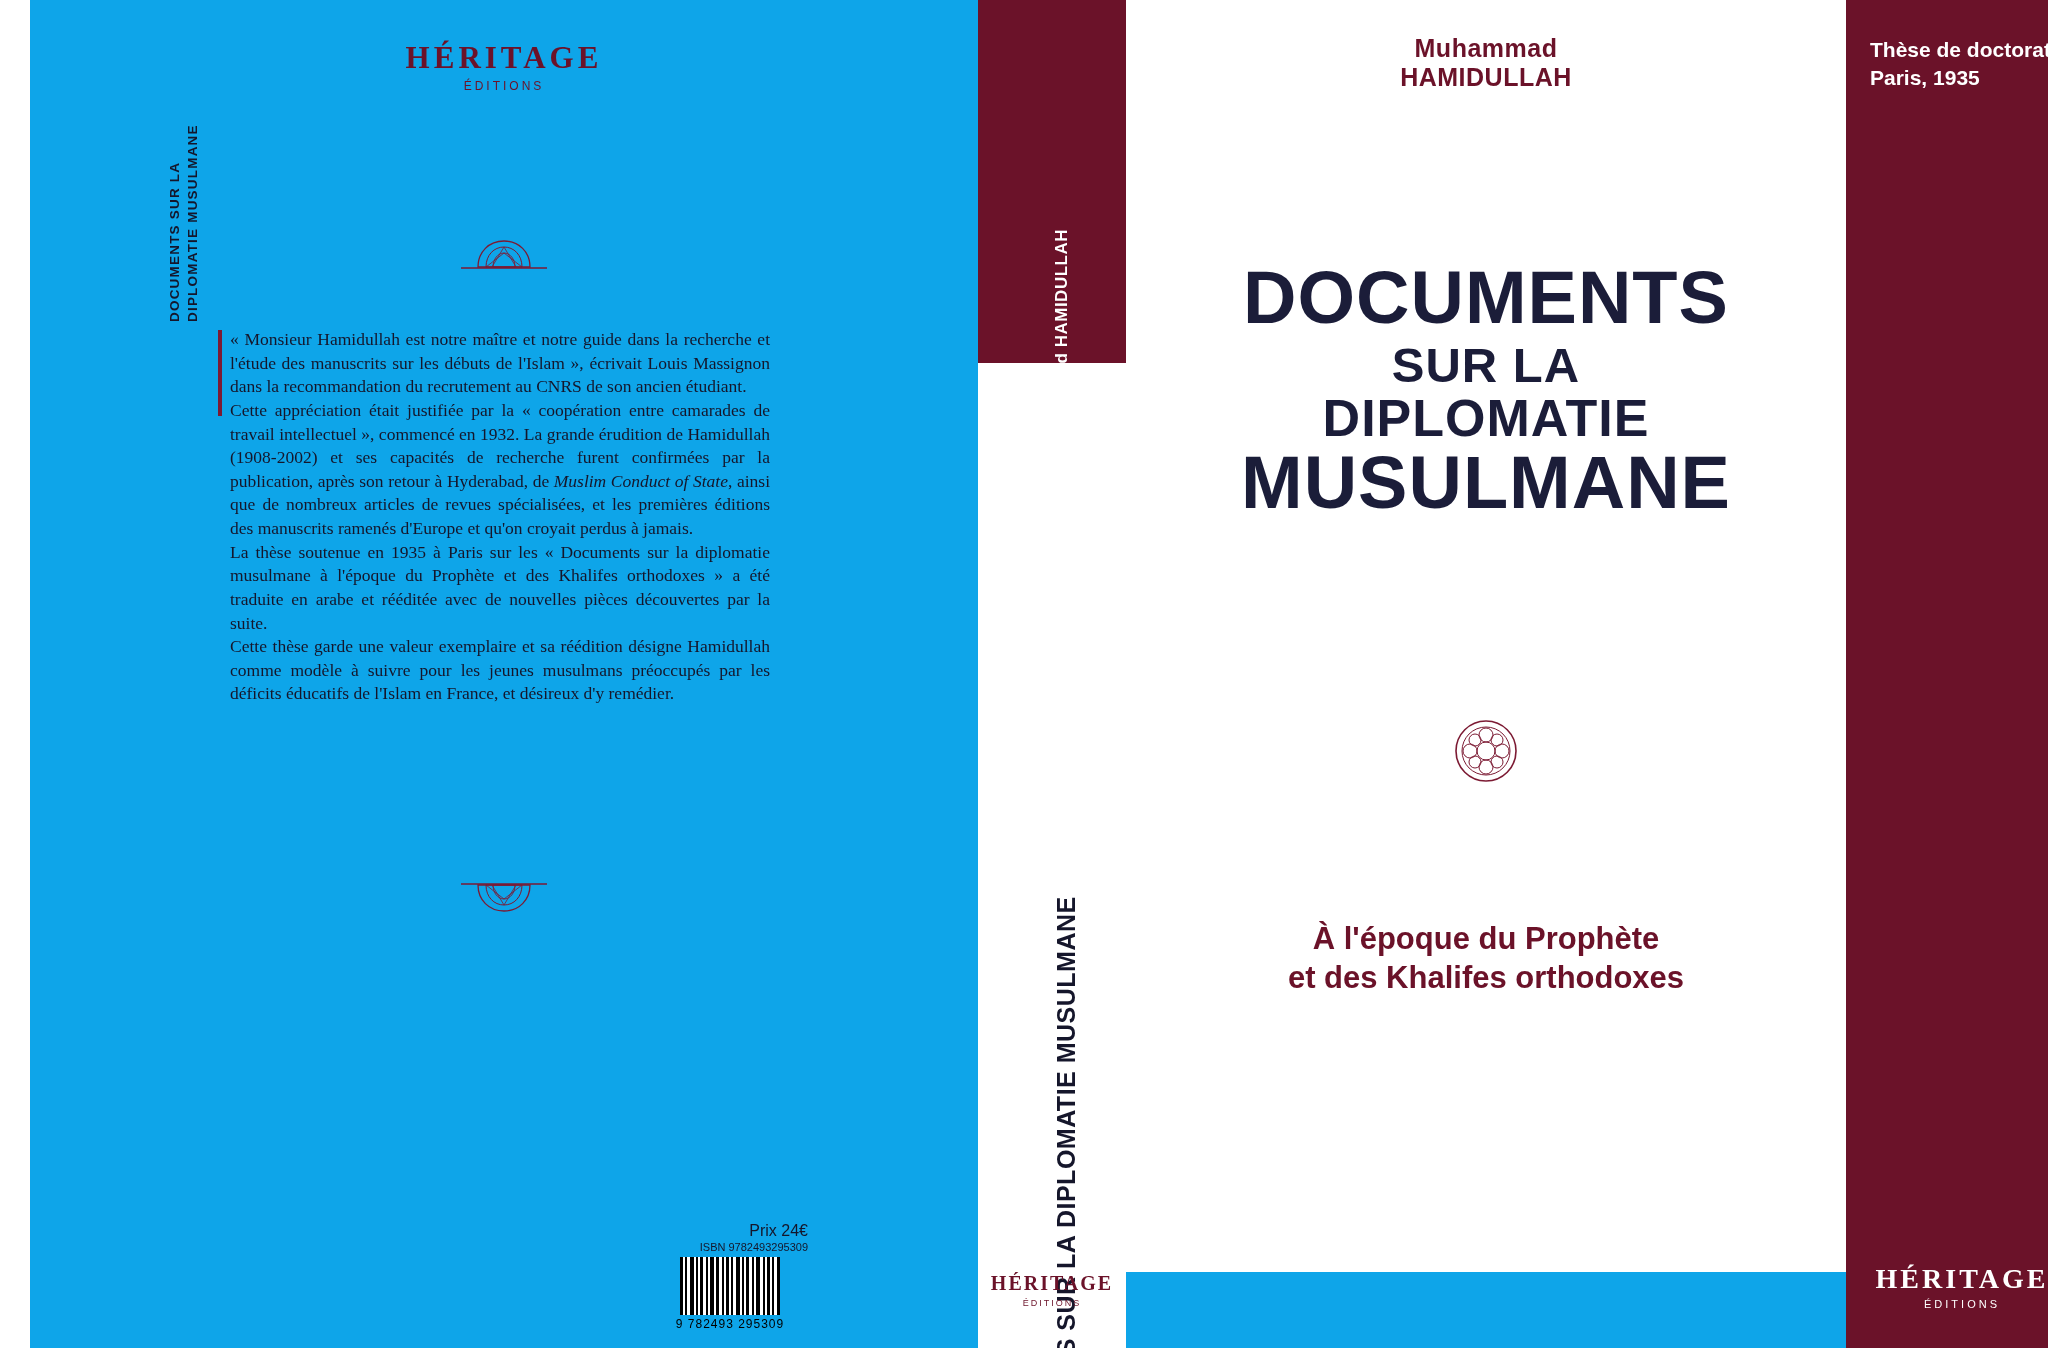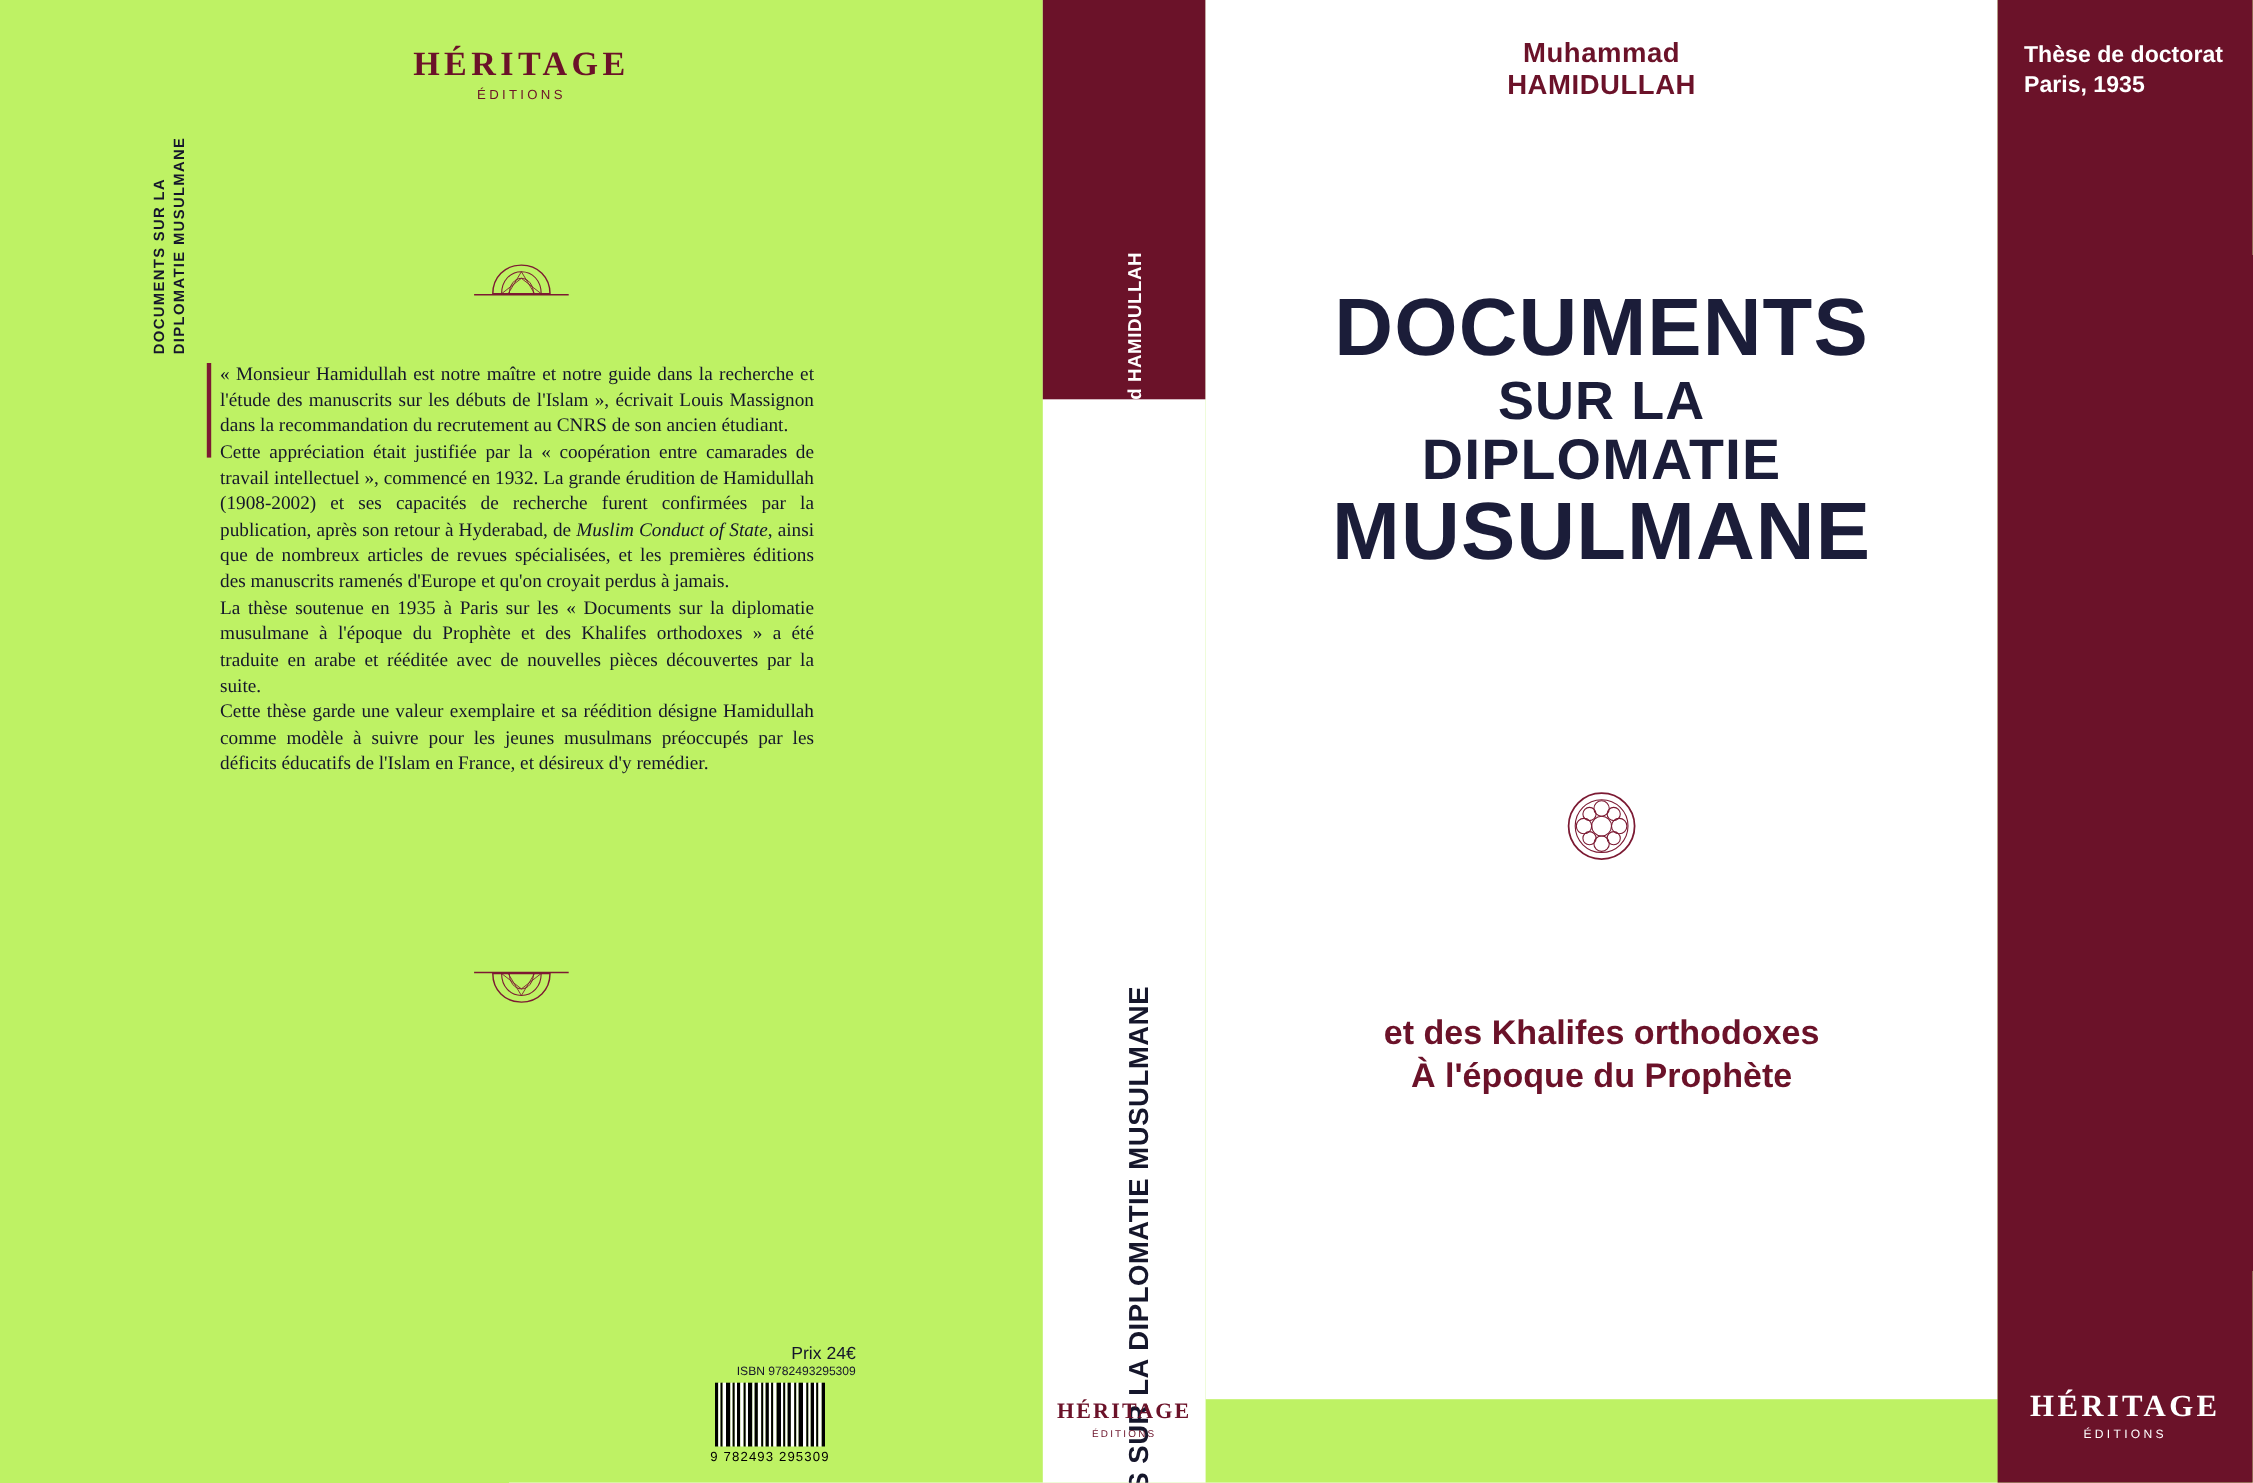--- a/index.html
+++ b/index.html
@@ -10,21 +10,22 @@
   body {
     width: 2048px;
     height: 1348px;
     position: relative;
     font-family: "Liberation Sans", sans-serif;
     overflow: hidden;
   }
   .cover {
     position: absolute;
     inset: 0;
-    background: #bef264;
+    background: #0ea5e9;
+    margin-left: 30px;
   }
 
   
   .back-panel {
     position: absolute;
     left: 0;
     top: 0;
     width: 948px;
     height: 1348px;
   }
@@ -426,22 +427,22 @@
           <circle cx="52" cy="36" r="7"></circle>
           <circle cx="25" cy="25" r="6"></circle>
           <circle cx="47" cy="25" r="6"></circle>
           <circle cx="25" cy="47" r="6"></circle>
           <circle cx="47" cy="47" r="6"></circle>
         </g>
       </svg>
     </div>
 
     <div class="front-subtitle">
+      <div>À l'époque du Prophète</div>
       <div>et des Khalifes orthodoxes</div>
-      <div>À l'époque du Prophète</div>
     </div>
   </div>
 
   <div class="flap">
     <div class="flap-text">
       <div>Thèse de doctorat</div>
       <div>Paris, 1935</div>
     </div>
     <div class="flap-publisher">
       <div class="publisher-name">HÉRITAGE</div>

